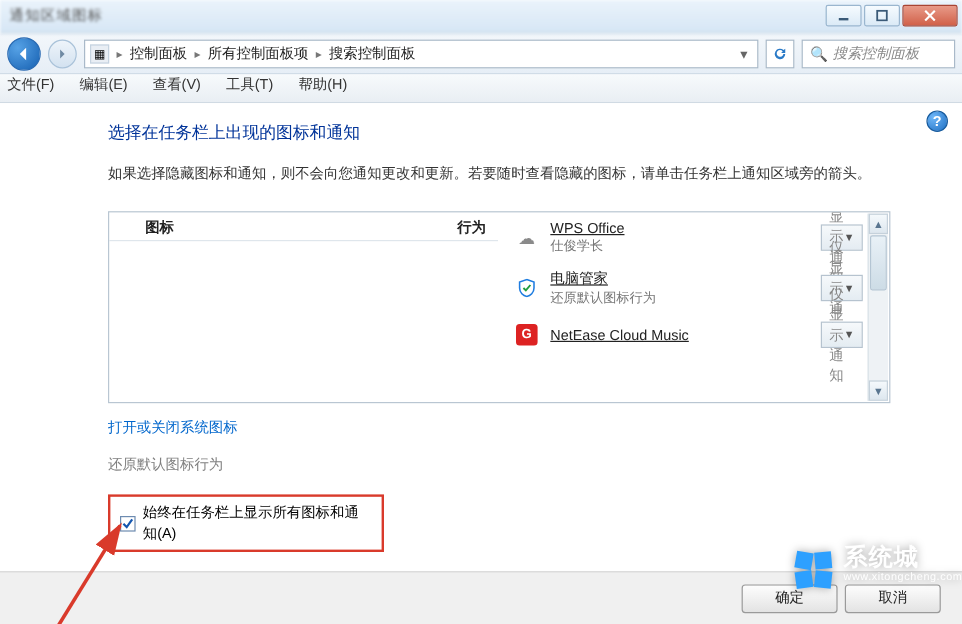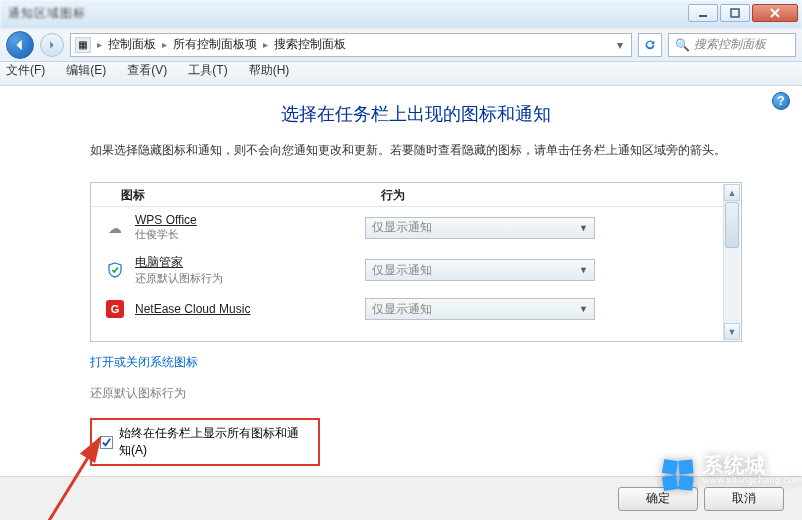--- a/index.html
+++ b/index.html
@@ -130,37 +130,36 @@
     position:absolute; top:6px; right:12px;
     width:18px; height:18px;
     border-radius:50%;
     background: radial-gradient(circle at 30% 30%, #6eb6f8, #1f6fc2);
     color:#fff; display:flex; align-items:center; justify-content:center;
     font-weight:bold; font-size:12px;
     border:1px solid #165a9d;
   }
   .heading {
     color:#003399;
-    font-size:18px;
+    font-size:14px;
     margin: 6px 0 14px 0;
-    text-align: center;
   }
   .desc {
     color:#333;
     line-height:1.7;
     margin-bottom:22px;
   }
   
   .listbox {
     border:1px solid #b9c6d2;
     height:160px;
     position:relative;
     background:#fff;
     display:flex;
-    flex-direction:column;
+    flex-direction:row;
   }
   .list-head {
     display:flex;
     height:24px;
     border-bottom:1px solid #dfe6ec;
     padding:4px 10px 4px 30px;
     font-weight:bold;
     color:#222;
   }
   .col-icon-label { width:260px; }

